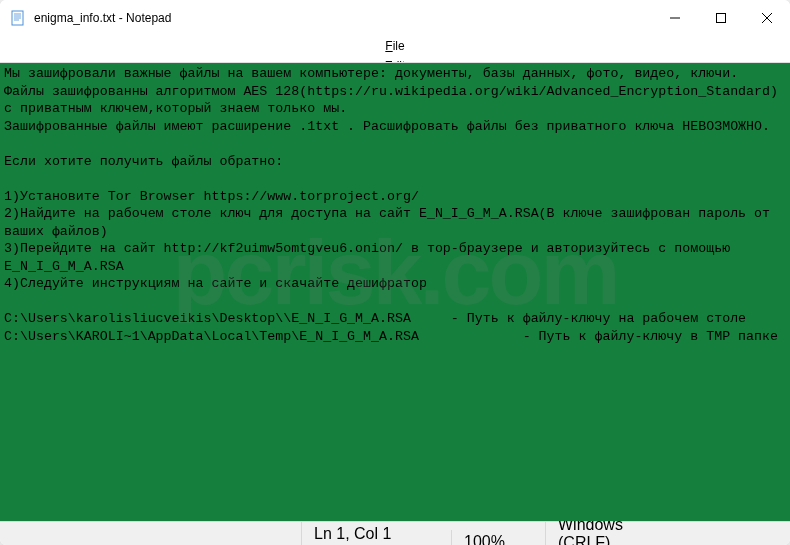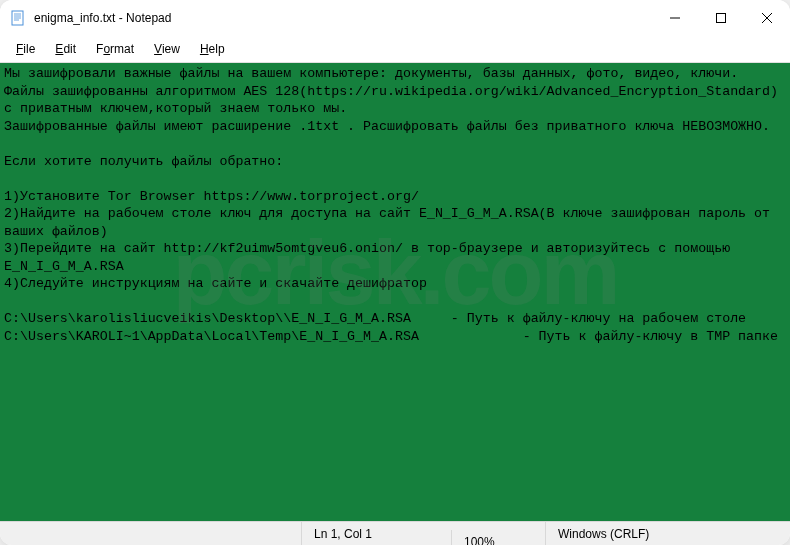--- a/index.html
+++ b/index.html
@@ -14,21 +14,21 @@
       height: 545px;
       overflow: hidden;
       position: relative;
     }
     .window {
       width: 790px;
       height: 545px;
       background: #ffffff;
       display: flex;
       flex-direction: column;
-      border-radius: 12px;
+      border-radius: 6px;
       overflow: hidden;
       box-shadow: 0 2px 10px rgba(0,0,0,0.1);
     }
     .titlebar {
       height: 36px;
       display: flex;
       align-items: center;
       padding: 0 0 0 10px;
       background: #ffffff;
       border-bottom: none;
@@ -60,20 +60,21 @@
       border: none;
       cursor: pointer;
     }
     .menubar {
       height: 26px;
       display: flex;
       align-items: center;
       padding: 0 6px;
       background: #ffffff;
       font-size: 12px;
+      flex-direction: column;
     }
     .menu-item {
       padding: 3px 10px;
       cursor: pointer;
       color: #000;
     }
     .menu-item .underline {
       text-decoration: underline;
     }
     .content-area {
@@ -91,21 +92,21 @@
       white-space: pre-wrap;
       word-wrap: break-word;
       color: #000;
     }
     .statusbar {
       height: 24px;
       display: flex;
       align-items: center;
       background: #f0f0f0;
       border-top: 1px solid #d8d8d8;
-      font-size: 12px;
+      font-size: 16px;
       color: #000;
     }
     .status-cell {
       padding: 0 12px;
       border-left: 1px solid #d8d8d8;
       height: 100%;
       display: flex;
       align-items: center;
     }
     .status-spacer {

